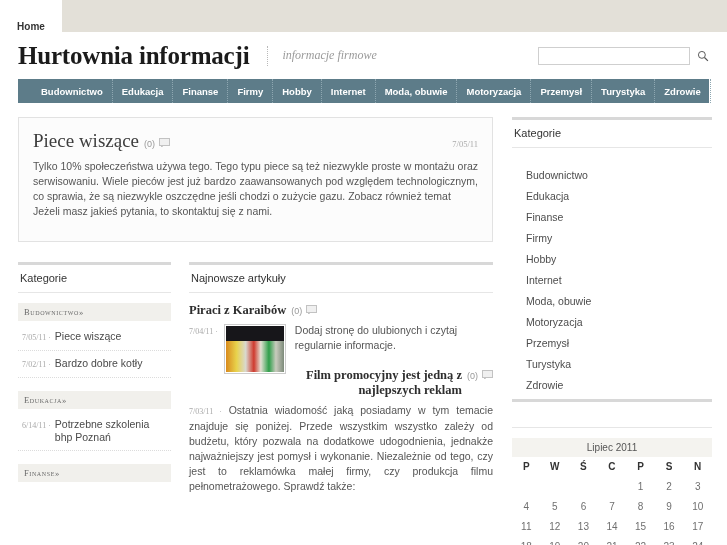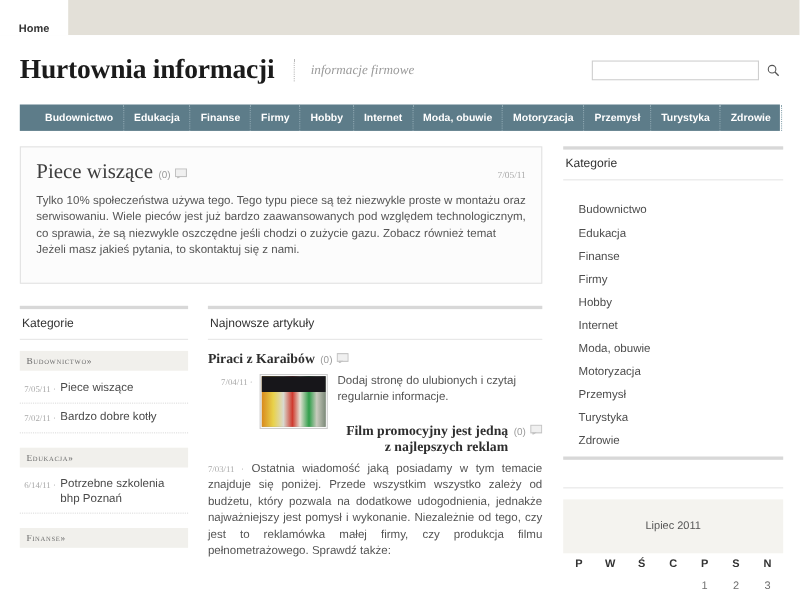--- a/index.html
+++ b/index.html
@@ -25,21 +25,21 @@
     display: flex;
     align-items: flex-end;
     justify-content: center;
     font-size: 10px;
     font-weight: bold;
     color: #333;
   }
 
   
   .header {
-    height: 63px;
+    height: 47px;
     padding: 0 18px;
     display: flex;
     align-items: center;
     background: #fff;
   }
   .site-title {
     font-family: "Liberation Serif", serif;
     font-size: 25px;
     font-weight: bold;
     color: #1b1b1b;
@@ -223,40 +223,40 @@
     margin: 1px 9px 2px 6px;
   }
   .thumb-inner {
     width: 100%; height: 100%;
     background:
       linear-gradient(180deg, #17161a 0%, #17161a 32%, transparent 32%),
       linear-gradient(90deg, #d98a1d 0%, #e8d24b 18%, #d9d9cf 34%, #cf3a2e 48%,
                       #e3e0d2 60%, #2f9e4a 74%, #c8cbbd 86%, #7d8b7a 100%);
     background-color: #8a8f84;
   }
-  .art-inline-date { float: left; margin: 4px 0 0 12px; }
+  .art-inline-date { float: left; margin: 4px 0 0 0; }
 
   
   .rcat-list { list-style: none; padding: 6px 0 4px 14px; }
   .rcat-list li {
     font-size: 10.5px;
     color: #4d4d4d;
     padding: 4.5px 0;
     cursor: pointer;
   }
   .rcat-list li::marker { color: #555; }
   .widget-title.empty { height: 29px; padding: 0; }
 
   
   .cal { width: 100%; border-collapse: collapse; margin-top: 4px; }
   .cal caption {
     background: #f4f3ef;
     font-size: 10px;
     color: #555;
-    padding: 19px 0;
+    padding: 4px 0;
   }
   .cal th {
     font-size: 10px;
     font-weight: bold;
     color: #333;
     padding: 4px 0;
     text-align: center;
   }
   .cal td {
     font-size: 10px;

